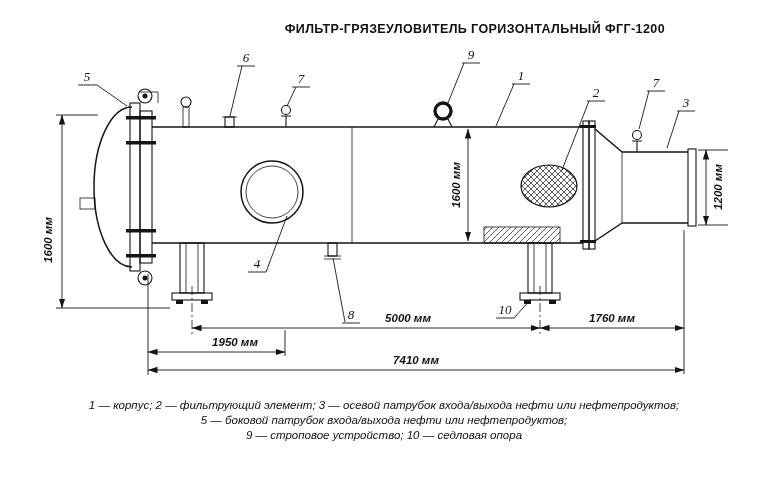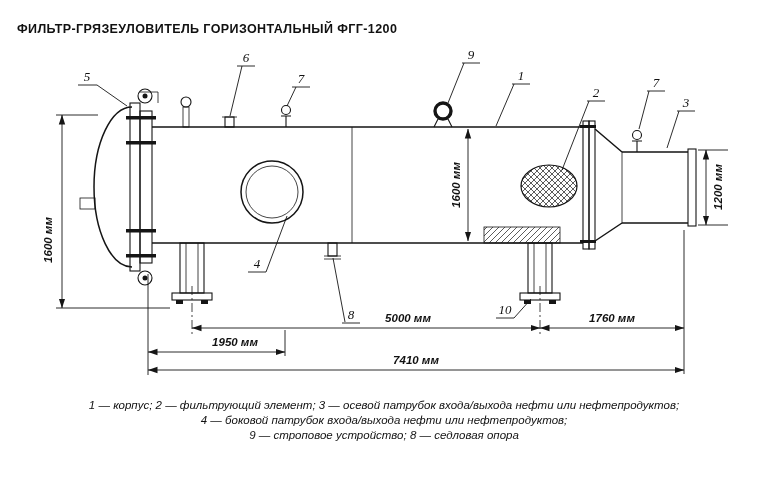--- a/index.html
+++ b/index.html
@@ -1,18 +1,18 @@
 <!DOCTYPE html>
 <html><head>
 <meta charset="utf-8">
 <style>
   html,body{margin:0;padding:0;background:#ffffff;}
   .page{position:relative;width:768px;height:496px;background:#fff;overflow:hidden;
         font-family:"Liberation Sans",sans-serif;color:#151515;}
-  .title{position:absolute;top:22px;left:17px;width:656px;text-align:left;
+  .title{position:absolute;top:22px;left:9px;width:656px;text-align:right;
          font:bold 12.5px "Liberation Sans",sans-serif;letter-spacing:.4px;color:#111;}
   svg{position:absolute;top:0;left:0;}
   .ln{stroke:#151515;fill:none;stroke-width:1.1;}
   .thick{stroke-width:1.5;}
   .thin{stroke-width:0.8;}
   .fill{fill:#151515;stroke:none;}
   .cl{stroke:#151515;stroke-width:0.8;fill:none;stroke-dasharray:9 3 2 3;}
   .dimln{stroke:#151515;stroke-width:0.9;fill:none;}
   .dim{font:bold italic 11.5px "Liberation Sans",sans-serif;fill:#111;}
   .co{font:italic 13px "Liberation Serif",serif;fill:#111;}
@@ -176,17 +176,17 @@
       <text class="dim" x="722" y="187" text-anchor="middle" transform="rotate(-90 722 187)">1200 мм</text>
       <text class="dim" x="408" y="322" text-anchor="middle">5000 мм</text>
       <text class="dim" x="612" y="322" text-anchor="middle">1760 мм</text>
       <text class="dim" x="235" y="346" text-anchor="middle">1950 мм</text>
       <text class="dim" x="416" y="364" text-anchor="middle">7410 мм</text>
     </g>
   </svg>
 
   <div class="legend">
     <div>1 — корпус; 2 — фильтрующий элемент; 3 — осевой патрубок входа/выхода нефти или нефтепродуктов;</div>
-    <div>4 — боковой патрубок входа/выхода нефти или нефтепродуктов;</div>
-    <div>9 — строповое устройство; 8 — седловая опора</div>
+    <div>5 — боковой патрубок входа/выхода нефти или нефтепродуктов;</div>
+    <div>9 — строповое устройство; 10 — седловая опора</div>
   </div>
 
 </div>
 
 </body></html>

